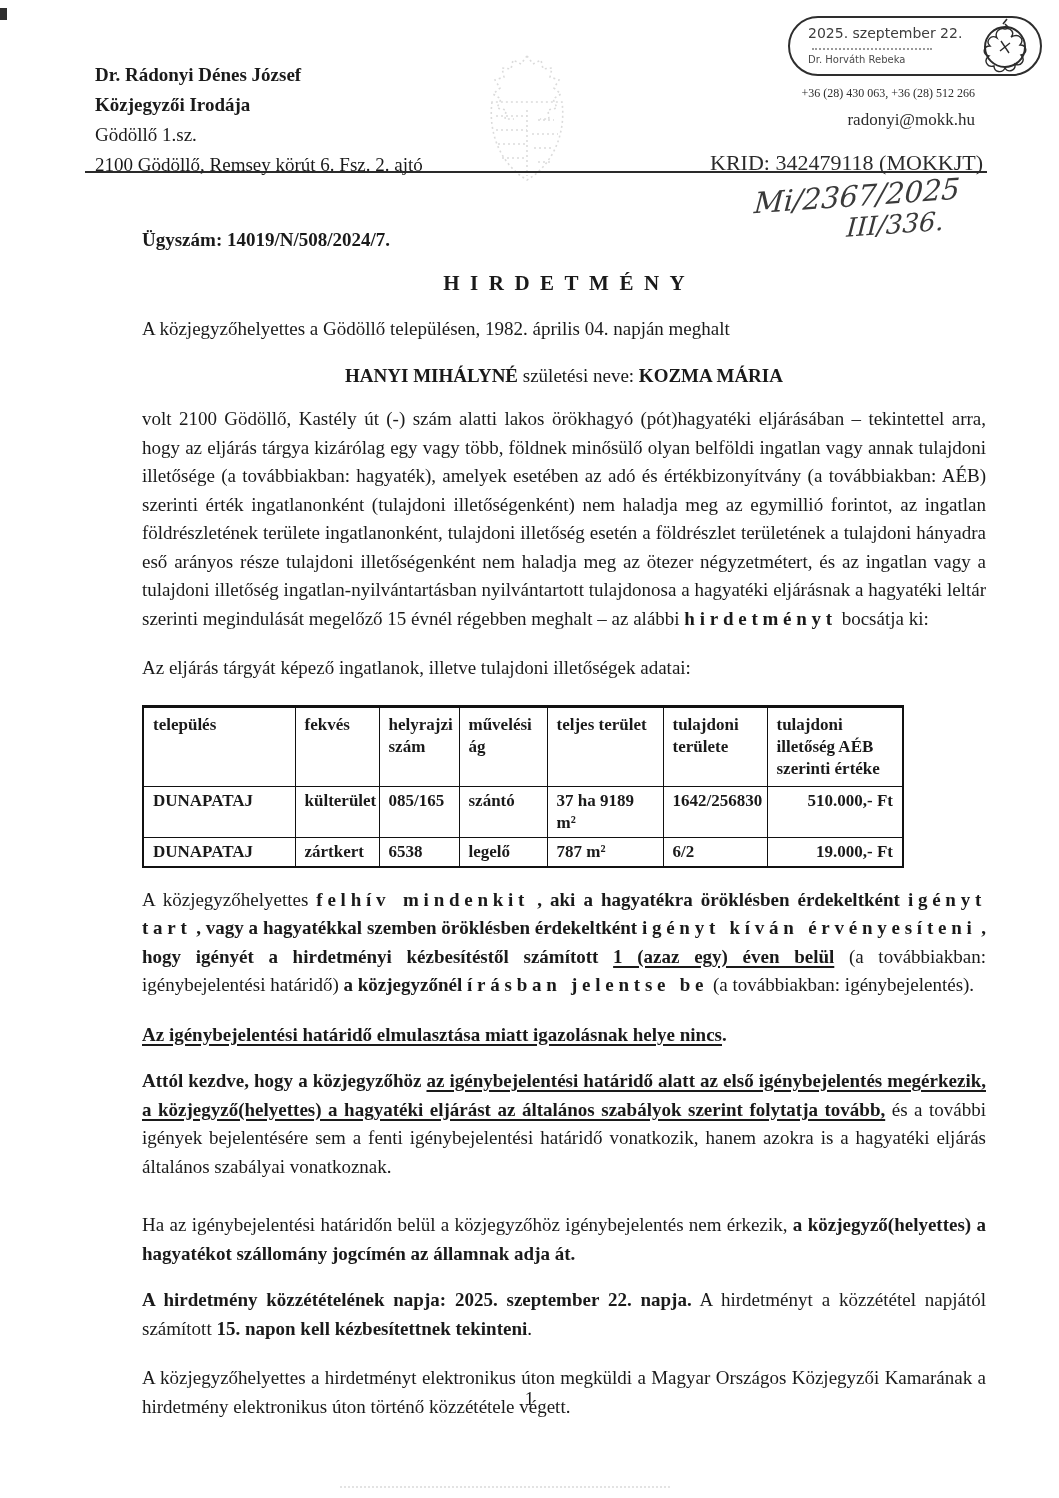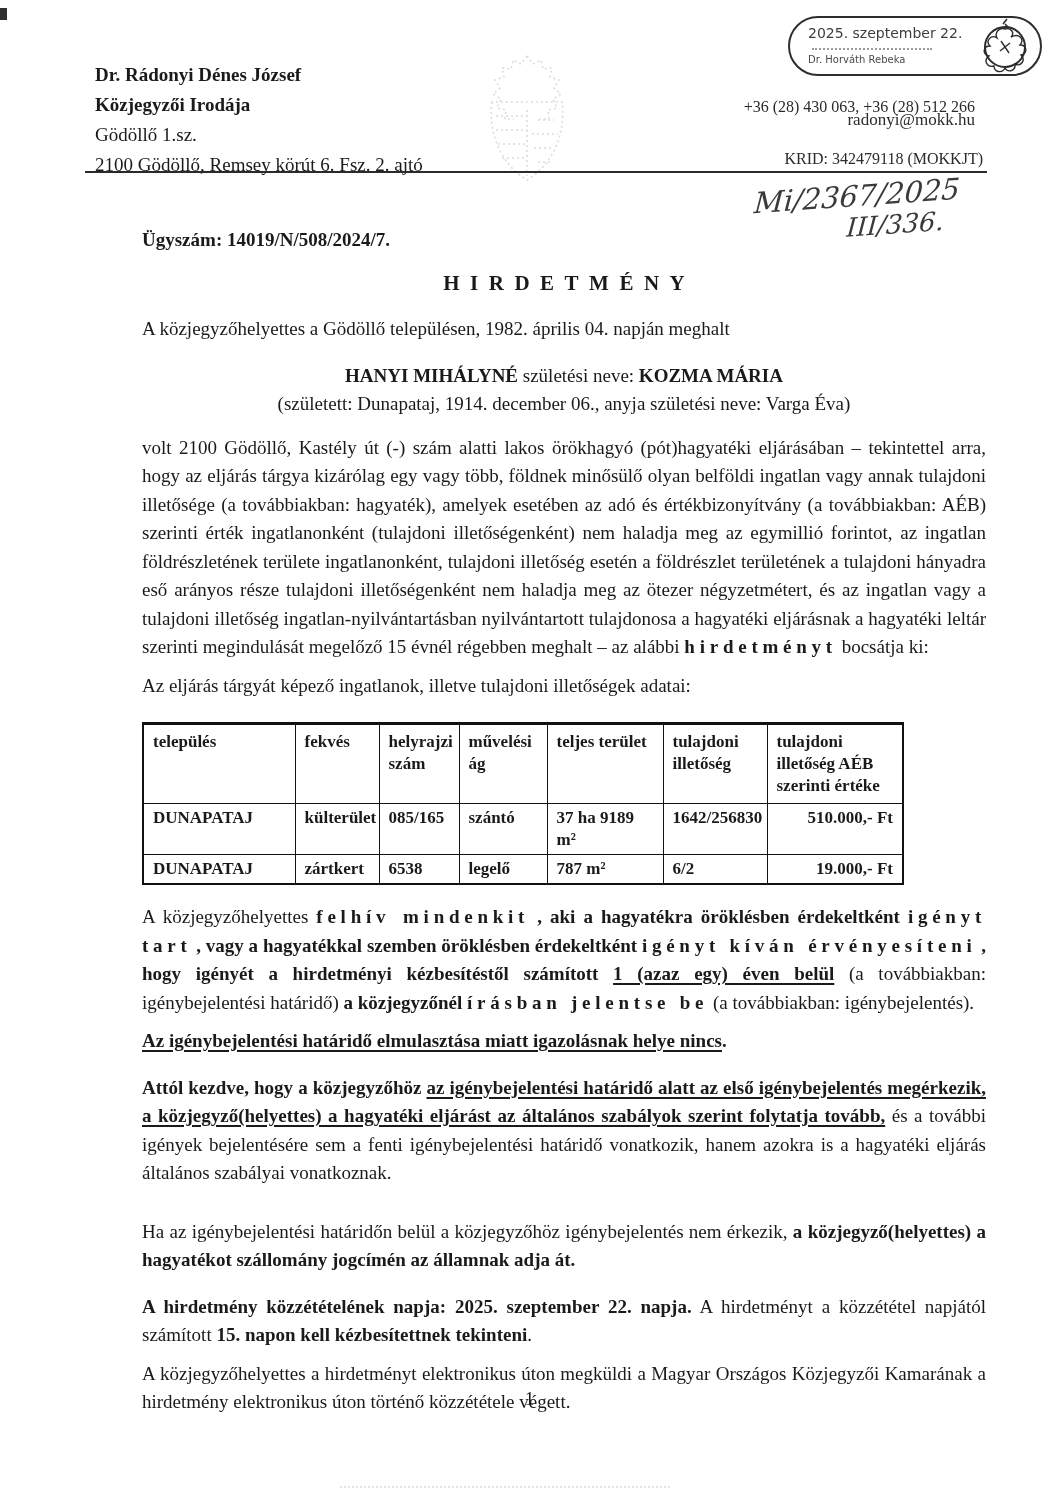--- a/index.html
+++ b/index.html
@@ -17,40 +17,40 @@
   .office .l0,.office .l1{font-weight:bold;}
   .emblem{position:absolute;left:468px;top:50px;width:118px;height:138px;opacity:.55;}
   .stamp{
     position:absolute;left:788px;top:16px;width:250px;height:56px;
     border:2px solid #2e2e2e;border-radius:30px;
   }
   .stamp-date{position:absolute;left:18px;top:7px;font-family:"DejaVu Sans",sans-serif;font-size:14px;color:#3d3d3d;}
   .stamp-dots{position:absolute;left:22px;top:30px;width:120px;border-bottom:2px dotted #9a9a9a;}
   .stamp-name{position:absolute;left:18px;top:36px;font-family:"DejaVu Sans",sans-serif;font-size:10px;color:#4a4a4a;}
   .seal{position:absolute;right:6px;top:-2px;width:58px;height:60px;}
-  .phones{position:absolute;top:98px;right:84px;font-size:16px;color:#2b2b2b;}
+  .phones{position:absolute;top:86px;right:84px;font-size:12px;color:#2b2b2b;}
   .email{position:absolute;top:110px;right:84px;font-size:17px;color:#2b2b2b;}
-  .krid{position:absolute;top:150px;right:76px;font-size:16px;color:#2b2b2b;}
+  .krid{position:absolute;top:150px;right:76px;font-size:22px;color:#2b2b2b;}
   .rule{position:absolute;left:85px;right:72px;top:171px;border-top:2px solid #2a2a2a;}
   .handwritten{
     position:absolute;right:100px;top:180px;text-align:right;
     font-family:"DejaVu Serif",serif;font-style:italic;color:#3a3a3a;
     transform:rotate(-4deg) skewX(-8deg);
   }
   .hw1{font-size:29px;line-height:32px;}
   .hw2{font-size:26px;line-height:30px;padding-right:14px;}
   .speck{position:absolute;left:0;top:8px;width:7px;height:12px;background:#2f2f2f;}
   .bottom-noise{position:absolute;left:340px;bottom:10px;width:330px;border-bottom:2px dotted #e3e3e3;}
 
   
   .doc{position:absolute;left:142px;top:226px;width:844px;font-size:19px;line-height:28.5px;}
   .case-number{font-weight:bold;}
   .doc-title{margin-top:14px;text-align:center;font-weight:bold;font-size:21px;letter-spacing:.5em;text-indent:.5em;}
   .p{margin:0;}
-  .mt1{margin-top:15px;} .mt2{margin-top:18px;} .mt3{margin-top:10px;} .mt4{margin-top:30px;}
+  .mt1{margin-top:15px;} .mt2{margin-top:18px;} .mt3{margin-top:21px;} .mt4{margin-top:30px;}
   .center{text-align:center;}
   .just{text-align:justify;}
   .b{font-weight:bold;}
   .u{text-decoration:underline;text-decoration-thickness:2px;text-underline-offset:3px;}
   .ls{letter-spacing:.25em;}
 
   
   table.props{border-collapse:collapse;margin-top:22px;width:716px;table-layout:fixed;
     font-size:17px;line-height:22px;}
   table.props th,table.props td{border:1px solid #111;padding:3px 9px;font-weight:bold;vertical-align:top;text-align:left;}
@@ -116,21 +116,20 @@
 
   <div class="doc">
 
     <div class="case-number">Ügyszám: 14019/N/508/2024/7.</div>
 
     <div class="doc-title">HIRDETMÉNY</div>
 
     <p class="p mt2">A közjegyzőhelyettes a Gödöllő településen, 1982. április 04. napján meghalt</p>
 
     <p class="p mt2 center"><span class="b">HANYI MIHÁLYNÉ</span><span> születési neve: </span><span class="b">KOZMA MÁRIA</span></p>
-    <p class="p center">(született: Dunapataj, 1914. december 06., anyja születési neve: Varga Éva)</p>
 
     <p class="p mt1 just"><span>volt 2100 Gödöllő, Kastély út (-) szám alatti lakos örökhagyó (pót)hagyatéki eljárásában – tekintettel arra, hogy az eljárás tárgya kizárólag egy vagy több, földnek minősülő olyan belföldi ingatlan vagy annak tulajdoni illetősége (a továbbiakban: hagyaték), amelyek esetében az adó és értékbizonyítvány (a továbbiakban: AÉB) szerinti érték ingatlanonként (tulajdoni illetőségenként) nem haladja meg az egymillió forintot, az ingatlan földrészletének területe ingatlanonként, tulajdoni illetőség esetén a földrészlet területének a tulajdoni hányadra eső arányos része tulajdoni illetőségenként nem haladja meg az ötezer négyzetmétert, és az ingatlan vagy a tulajdoni illetőség ingatlan-nyilvántartásban nyilvántartott tulajdonosa a hagyatéki eljárásnak a hagyatéki leltár szerinti megindulását megelőző 15 évnél régebben meghalt – az alábbi </span><span class="b ls">hirdetményt</span><span> bocsátja ki:</span></p>
 
     <p class="p mt3">Az eljárás tárgyát képező ingatlanok, illetve tulajdoni illetőségek adatai:</p>
 
     <table class="props">
       <colgroup>
         <col class="c0">
           <col class="c1">
           <col class="c2">
@@ -139,21 +138,21 @@
           <col class="c5">
           <col class="c6">
       </colgroup>
     <thead>
           <tr>
             <th>település</th>
             <th>fekvés</th>
             <th>helyrajzi szám</th>
             <th>művelési ág</th>
             <th>teljes terület</th>
-            <th>tulajdoni illetőség</th>
+            <th>tulajdoni területe</th>
             <th>tulajdoni illetőség AÉB szerinti értéke</th>
           </tr>
         </thead>
         <tbody>
           <tr>
             <td>DUNAPATAJ</td>
             <td>külterület</td>
             <td>085/165</td>
             <td>szántó</td>
             <td>37 ha 9189 m²</td>

